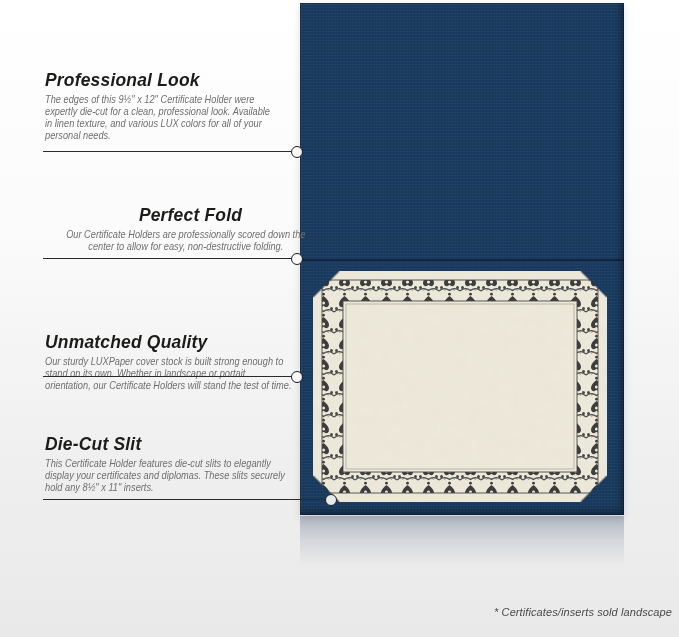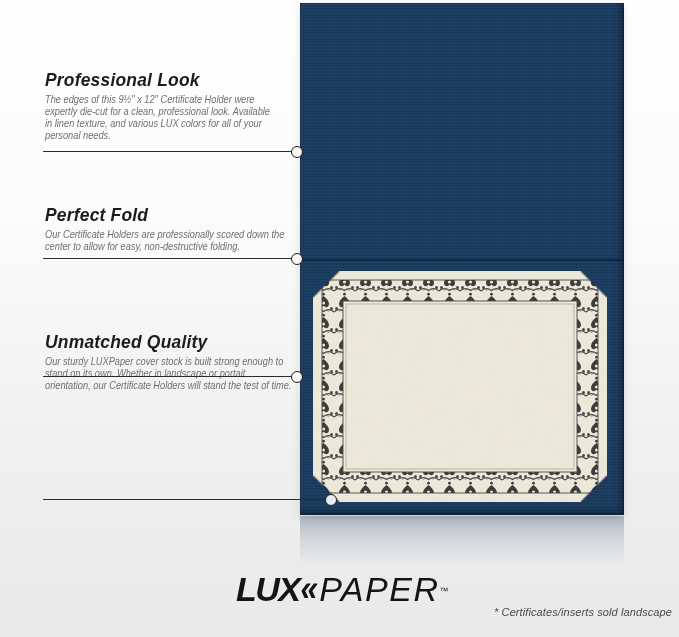--- a/index.html
+++ b/index.html
@@ -121,42 +121,42 @@
   <div class="callout" style="top:70px;">
     <h3>Professional Look</h3>
     <p>The edges of this 9½" x 12" Certificate Holder  were
 expertly die-cut for a clean, professional look. Available
 in linen texture, and various LUX colors for all of your
 personal needs.</p>
   </div>
   <div class="leader" style="left:43px; top:151px; width:248px;"></div>
   <div class="anchor" style="left:291px; top:146px;"></div>
 
-  <div class="callout" style="top:205px;">
+  <div class="callout" style="top:205px;text-align:center;">
     <h3>Perfect Fold</h3>
     <p>Our Certificate Holders are professionally scored down the
 center to allow for easy, non-destructive folding.</p>
   </div>
   <div class="leader" style="left:43px; top:258px; width:248px;"></div>
   <div class="anchor" style="left:291px; top:253px;"></div>
 
   <div class="callout" style="top:311px;margin-top:21px;">
     <h3>Unmatched Quality</h3>
     <p>Our sturdy LUXPaper cover stock is built strong enough to
 stand on its own. Whether in landscape or portait
 orientation, our Certificate Holders will stand the test of time.</p>
   </div>
   <div class="leader" style="left:43px; top:376px; width:248px;"></div>
   <div class="anchor" style="left:291px; top:371px;"></div>
 
+  <div class="callout" style="top:434px;">
+    <h3>Die-Cut Slit</h3>
+    <p>This Certificate Holder features die-cut slits to elegantly
+display your certificates and diplomas. These slits securely
+hold any 8½" x 11" inserts.</p>
+  </div>
   <div class="leader" style="left:43px; top:499px; width:282px;"></div>
   <div class="anchor" style="left:325px; top:494px;"></div>
 
-  <div class="logo">
-    <span class="lux">LUX</span>
-    <span class="chev">«</span>
-    <span class="paper">PAPER</span>
-    <span class="tm">™</span>
-  </div>
 
   <div class="footnote">* Certificates/inserts sold landscape</div>
 
 </div>
 
 </body></html>

